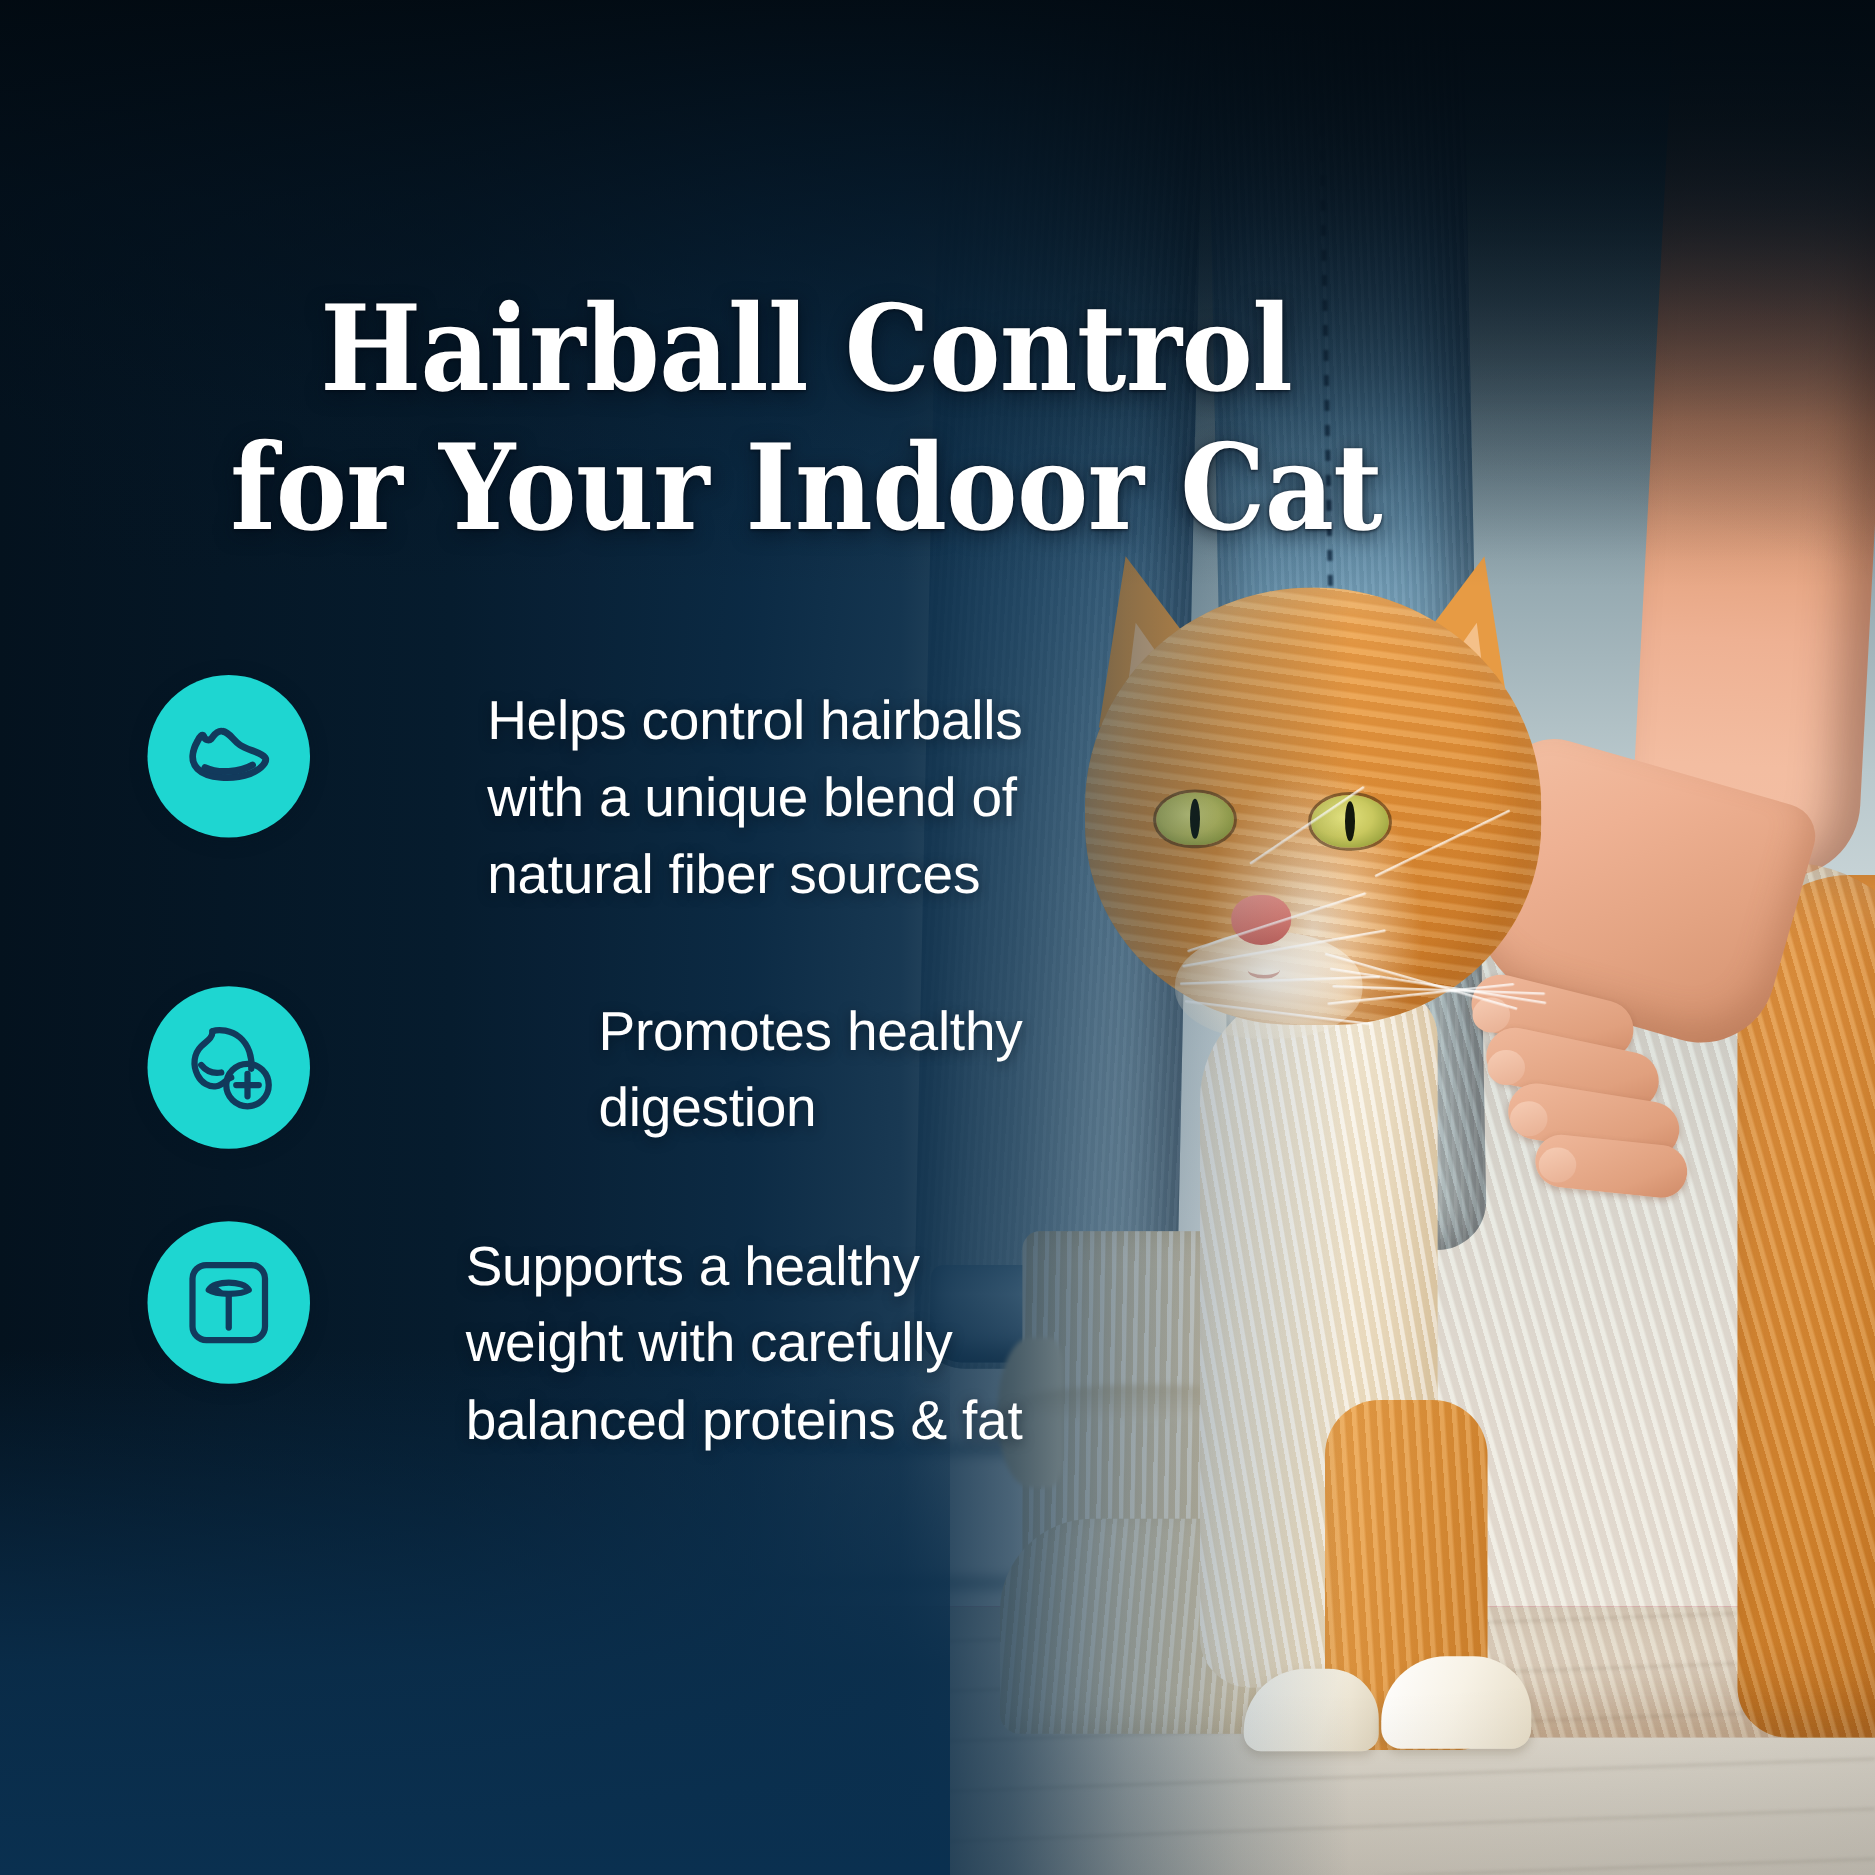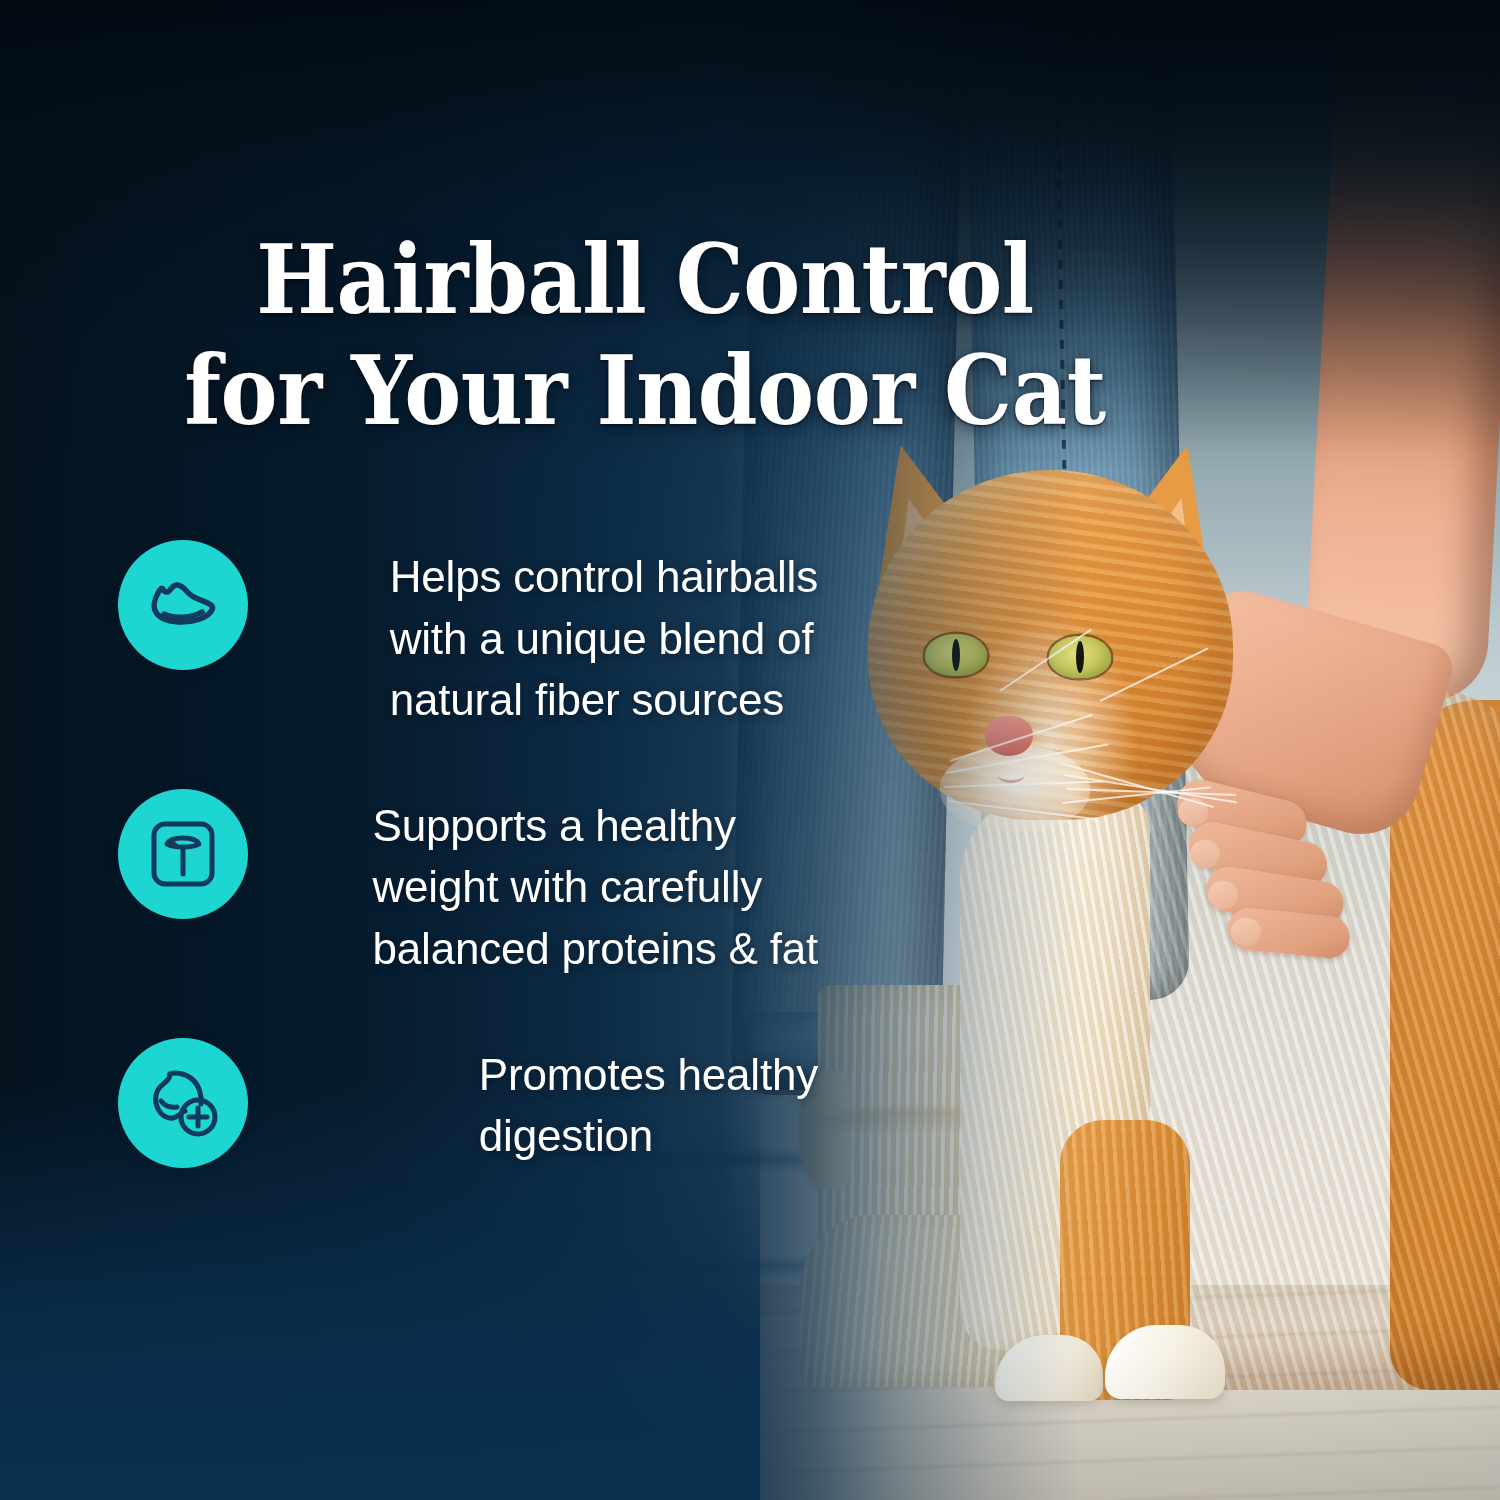--- a/index.html
+++ b/index.html
@@ -467,46 +467,46 @@
           <svg width="86" height="86" viewBox="0 0 86 86" fill="none" stroke="#123a5c" stroke-width="5.5" stroke-linecap="round" stroke-linejoin="round">
             <path d="M18 31 C14 38 12 47 18 53 C26 61 46 62 60 57 C70 53 74 47 72 44
                      C69 40 58 38 52 34 C46 30 44 24 38 23 C33 22 31 27 29 29
                      C27 31 24 30 23 27 C22 25 20 27 18 31 Z"></path>
             <path d="M24 52 C34 57 52 56 62 50"></path>
           </svg>
         </div>
         <div class="feature-text">Helps control hairballs
 with a unique blend of
 natural fiber sources</div>
-      </div>
-
-      <div class="feature">
-        <div class="icon-badge">
-          <svg width="80" height="80" viewBox="0 0 80 80" fill="none" stroke="#123a5c" stroke-width="5" stroke-linecap="round" stroke-linejoin="round">
-            <rect x="11" y="10" width="58" height="60" rx="11"></rect>
-            <path d="M24 30 C28 22 52 22 56 30 C50 34 30 34 24 30 Z"></path>
-            <path d="M28 28 L33 32"></path>
-            <path d="M40 34 L40 60"></path>
-          </svg>
-        </div>
-        <div class="feature-text">Supports a healthy
-weight with carefully
-balanced proteins &amp; fat</div>
       </div>
 
       <div class="feature">
         <div class="icon-badge">
           <svg width="84" height="84" viewBox="0 0 84 84" fill="none" stroke="#123a5c" stroke-width="5" stroke-linecap="round" stroke-linejoin="round">
             <path d="M29 13 C29 19 24 21 20 25 C14 31 13 40 17 48
                      C20 54 26 58 32 57 C38 56 40 51 44 50"></path>
             <path d="M29 13 C34 11 44 12 51 18 C58 24 61 34 60 43"></path>
             <path d="M20 40 C24 45 30 47 36 46"></path>
             <circle cx="57" cy="56" r="17"></circle>
             <path d="M57 47 L57 65 M48 56 L66 56"></path>
           </svg>
         </div>
         <div class="feature-text">Promotes healthy
 digestion</div>
       </div>
 
+      <div class="feature">
+        <div class="icon-badge">
+          <svg width="80" height="80" viewBox="0 0 80 80" fill="none" stroke="#123a5c" stroke-width="5" stroke-linecap="round" stroke-linejoin="round">
+            <rect x="11" y="10" width="58" height="60" rx="11"></rect>
+            <path d="M24 30 C28 22 52 22 56 30 C50 34 30 34 24 30 Z"></path>
+            <path d="M28 28 L33 32"></path>
+            <path d="M40 34 L40 60"></path>
+          </svg>
+        </div>
+        <div class="feature-text">Supports a healthy
+weight with carefully
+balanced proteins &amp; fat</div>
+      </div>
+
     </div>
   </div>
 </div>
 
 </body></html>

